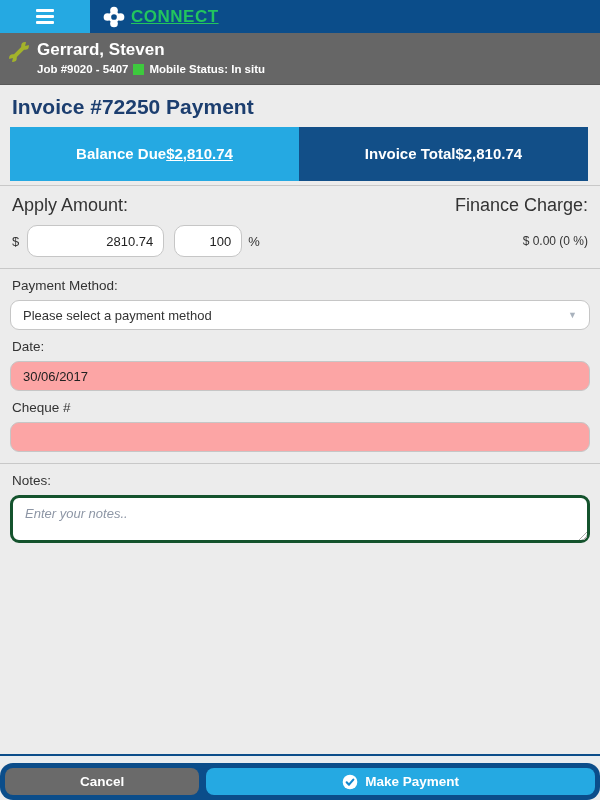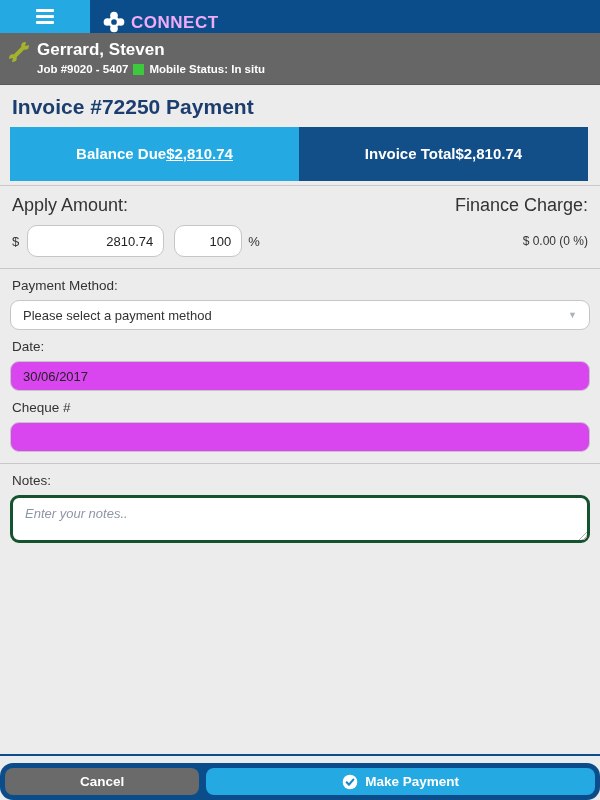--- a/index.html
+++ b/index.html
@@ -9,22 +9,22 @@
     background:#ececec;
     display:flex; flex-direction:column;
     overflow:hidden;
   }
 
   
   .topbar { flex:0 0 33px; background:#0b4d8a; display:flex; align-items:stretch; }
   .menu-btn { width:90px; background:#25a9e2; display:flex; align-items:center; justify-content:center; cursor:pointer; }
   .hamburger { display:flex; flex-direction:column; gap:3px; }
   .hamburger i { display:block; width:18px; height:3px; background:#fff; border-radius:1px; }
-  .brand { display:flex; align-items:flex-end; gap:6px; margin-left:13px; color:#f0abfc;
-           font-weight:bold; font-size:17px; letter-spacing:.5px; }
+  .brand { display:flex; align-items:center; gap:6px; margin-left:13px; color:#22c55e;
+           font-weight:bold; font-size:17px; letter-spacing:.5px;text-decoration:underline; }
 
   
   .job-header { flex:0 0 52px; background:#666666; border-bottom:1px solid #595959;
                 display:flex; align-items:flex-start; padding:7px 10px 0 8px; color:#fff; }
   .wrench { margin:1px 7px 0 0; }
   .jh-name { font-size:17px; font-weight:bold; line-height:20px; }
   .jh-row2 { display:flex; align-items:center; gap:5px; font-size:11.5px; font-weight:bold; margin-top:3px; }
   .status-square { width:11px; height:11px; background:#3dc93d; display:inline-block; }
 
   
@@ -50,21 +50,21 @@
 
   .divider { border-top:1px solid #c8c8c8; margin-top:11px; }
   .field-label { padding:9px 12px 7px; font-size:13.5px; color:#333; }
 
   .select { margin:0 10px; height:30px; border:1px solid #c6c6c6; border-radius:9px; background:#fff;
             display:flex; align-items:center; justify-content:space-between; padding:0 12px;
             font-size:13px; color:#333; cursor:pointer; }
   .chev { color:#a9b2bd; font-size:9px; }
 
   .text-input { display:block; margin:0 10px; width:calc(100% - 20px); height:30px;
-                border:1px solid #c6c6c6; border-radius:9px; background:#d946ef;
+                border:1px solid #c6c6c6; border-radius:9px; background:#fca5a5;
                 font:13px "Liberation Sans", sans-serif; color:#222; padding:0 12px; }
 
   .notes-wrap { position:relative; margin:0 10px; }
   textarea.notes { display:block; width:100%; height:48px; border:3px solid #14532d; border-radius:9px;
                    background:#fff; resize:none; font:13px "Liberation Sans", sans-serif;
                    color:#222; padding:8px 12px; }
   textarea.notes::placeholder { color:#8d96a5; font-style:italic; }
   .resize-corner { position:absolute; right:3px; bottom:3px; width:10px; height:10px;
                    background:repeating-linear-gradient(-45deg, transparent 0 2px, #a9a9a9 2px 3px);
                    clip-path:polygon(100% 0, 100% 100%, 0 100%); }

